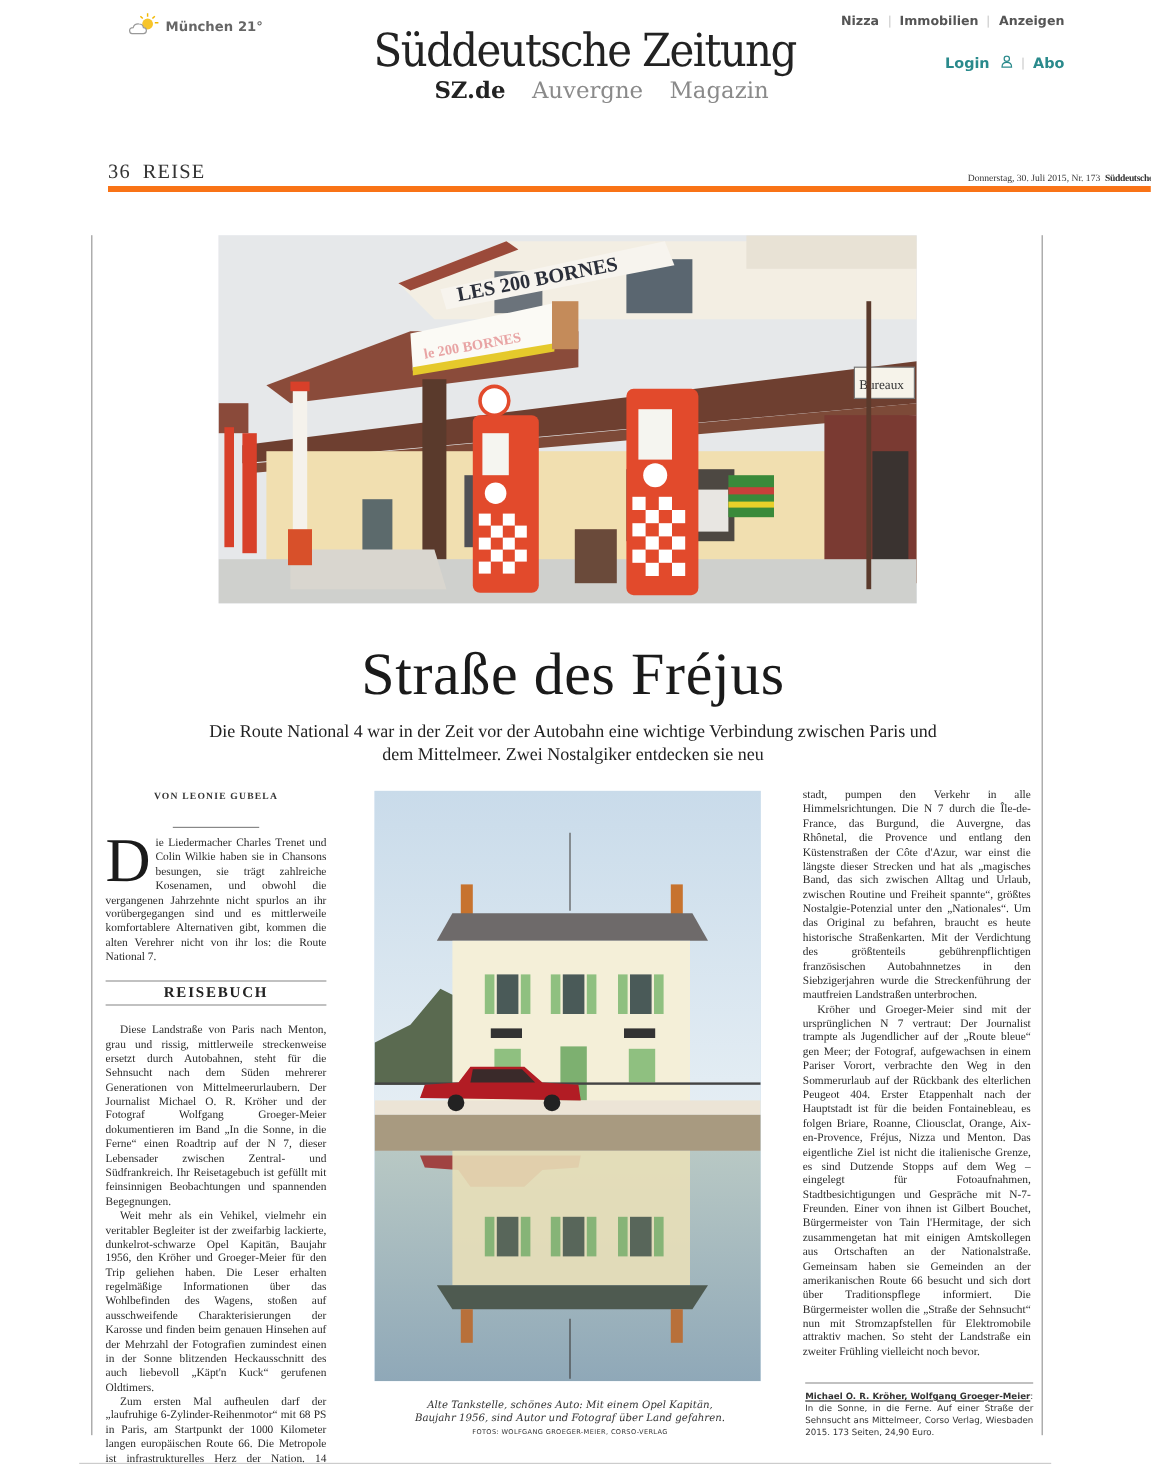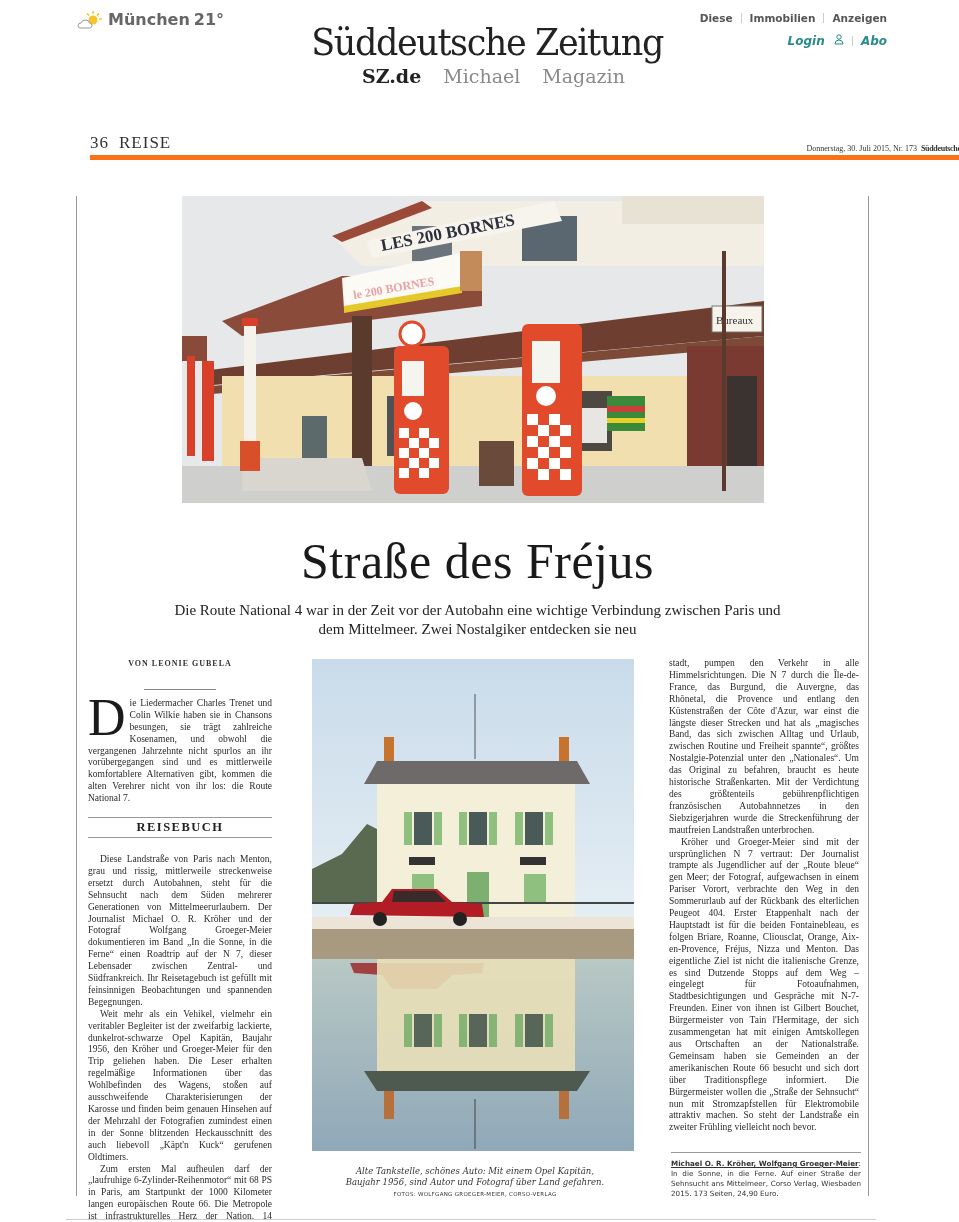--- a/index.html
+++ b/index.html
@@ -1,35 +1,35 @@
 <!DOCTYPE html>
 <html><head>
 <meta charset="utf-8">
 <style>
   * { box-sizing: border-box; margin: 0; padding: 0; }
   html, body { width: 959px; height: 1222px; background: #ffffff; overflow: hidden; }
   body { position: relative; font-family: "DejaVu Serif", serif; color: #1a1a1a; }
 
   
-  .weather { position: absolute; left: 76px; top: 10px; display: flex; gap: 4px;
-             font-family: "DejaVu Sans", sans-serif; font-size: 16px; font-weight: bold; color: #666; }
+  .weather { position: absolute; left: 106px; top: 10px; display: flex; align-items: center; gap: 4px;
+             font-family: "DejaVu Sans", sans-serif; font-size: 11px; font-weight: bold; color: #666; }
   .weather svg { width: 28px; height: 22px; }
   .logo { position: absolute; left: 290px; top: 20px; width: 395px; text-align: center;
           font-family: "DejaVu Serif", serif; font-size: 38px; letter-spacing: -1.5px; color: #222;
           line-height: 44px; white-space: nowrap; font-weight: normal; }
   .logo span { display: inline-block; transform: scaleX(0.92); transform-origin: center; }
   .site-nav { position: absolute; left: 362px; top: 65px; display: flex; gap: 22px; font-size: 19px; }
   .site-nav .nav-link { color: #8a8a8a; text-decoration: none; }
   .site-nav .nav-link.active { color: #222; font-weight: bold; }
   .util-nav { position: absolute; right: 72px; top: 12px; font-family: "DejaVu Sans", sans-serif;
               font-size: 10.5px; color: #555; text-align: right; }
   .util-row { display: flex; justify-content: flex-end; align-items: center; gap: 0; }
   .util-row a { color: #555; text-decoration: none; font-weight: bold; }
   .util-row .sep { display: inline-block; width: 1px; height: 10px; background: #ccc; margin: 0 8px; }
-  .util-row.second { margin-top: 10px; font-size: 12px; font-style: italic; }
+  .util-row.second { margin-top: 22px; font-size: 12px; }
   .util-row.second a { color: #2a8a8c; }
   .user-icon { display: inline-flex; margin-left: 5px; width: 10px; height: 11px; }
 
   
   .page-head { position: absolute; left: 42px; top: 138px; width: 897px; height: 22px;
                border-bottom: 5px solid #f97316; display: flex; justify-content: space-between; align-items: flex-end; padding-bottom: 2px; margin-left: 48px; }
   .page-head .section { font-family: "Liberation Serif", serif; font-size: 17px; letter-spacing: 1px; color: #333; }
   .page-head .section .num { margin-right: 10px; }
   .page-head .dateline { font-family: "Liberation Serif", serif; font-size: 8px; color: #333; }
   .page-head .dateline .paper { font-weight: bold; margin-left: 4px; letter-spacing: -0.3px; }
@@ -91,27 +91,27 @@
     </svg>
   </span>
   <span>München</span>
   <span>21°</span>
 </div>
 
 <div class="logo"><span>Süddeutsche Zeitung</span></div>
 
 <div class="site-nav">
   <a class="nav-link active">SZ.de</a>
-  <a class="nav-link">Michael</a>
+  <a class="nav-link">Auvergne</a>
   <a class="nav-link">Magazin</a>
 </div>
 
 <div class="util-nav">
   <div class="util-row">
-    <a>Diese</a>
+    <a>Nizza</a>
     <span class="sep"></span>
     <a>Immobilien</a>
     <span class="sep"></span>
     <a>Anzeigen</a>
   </div>
   <div class="util-row second">
     <a>
       <span>Login</span>
       <span class="user-icon">
         <svg viewBox="0 0 10 11" width="10" height="11">

